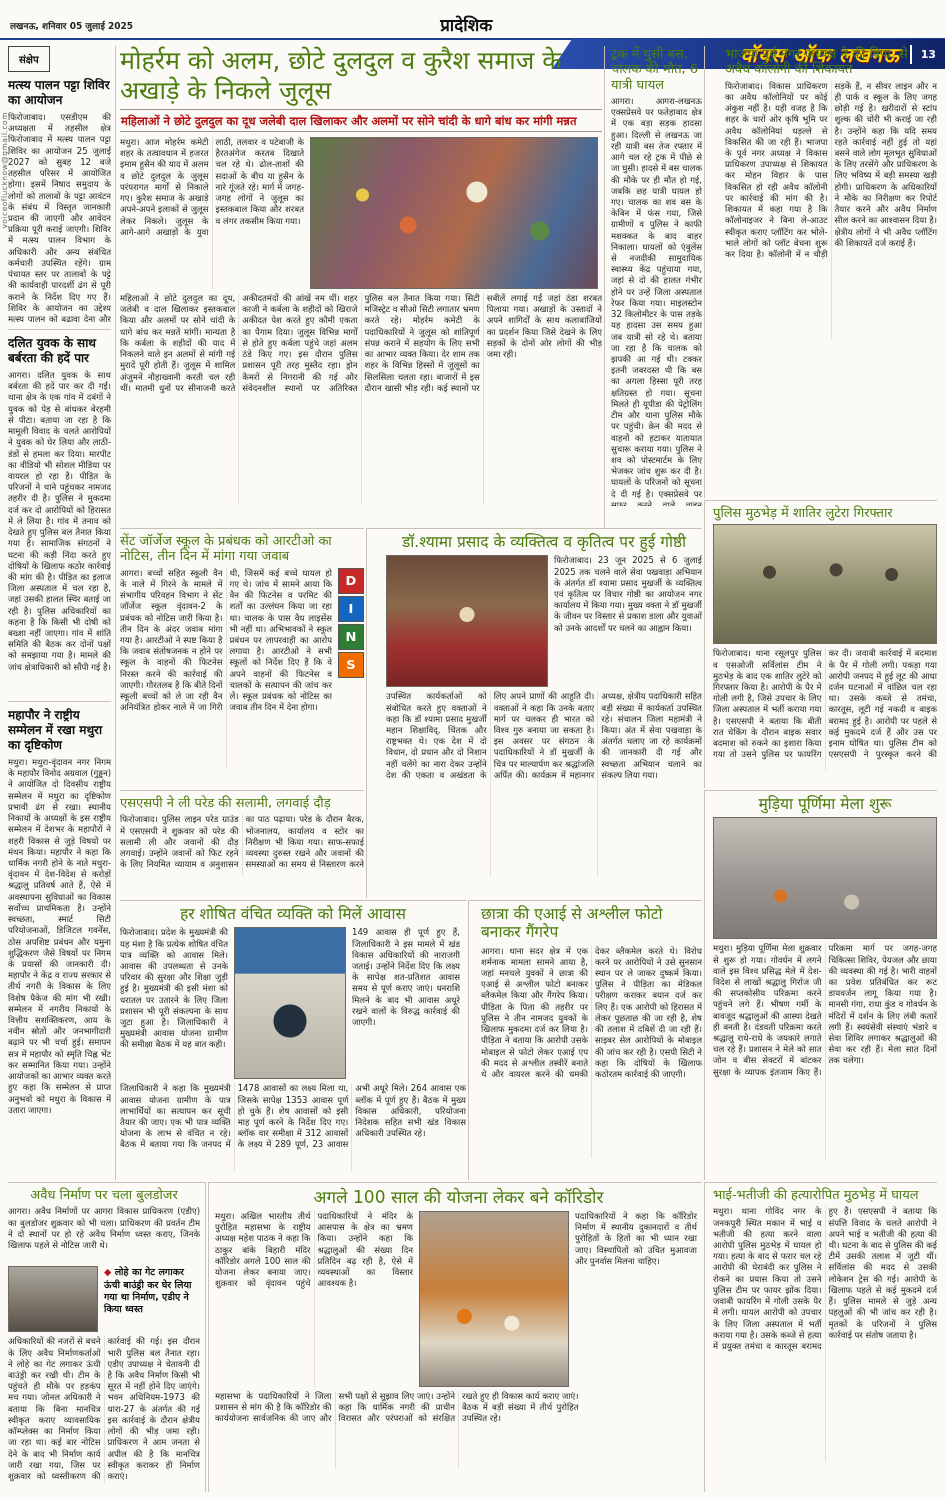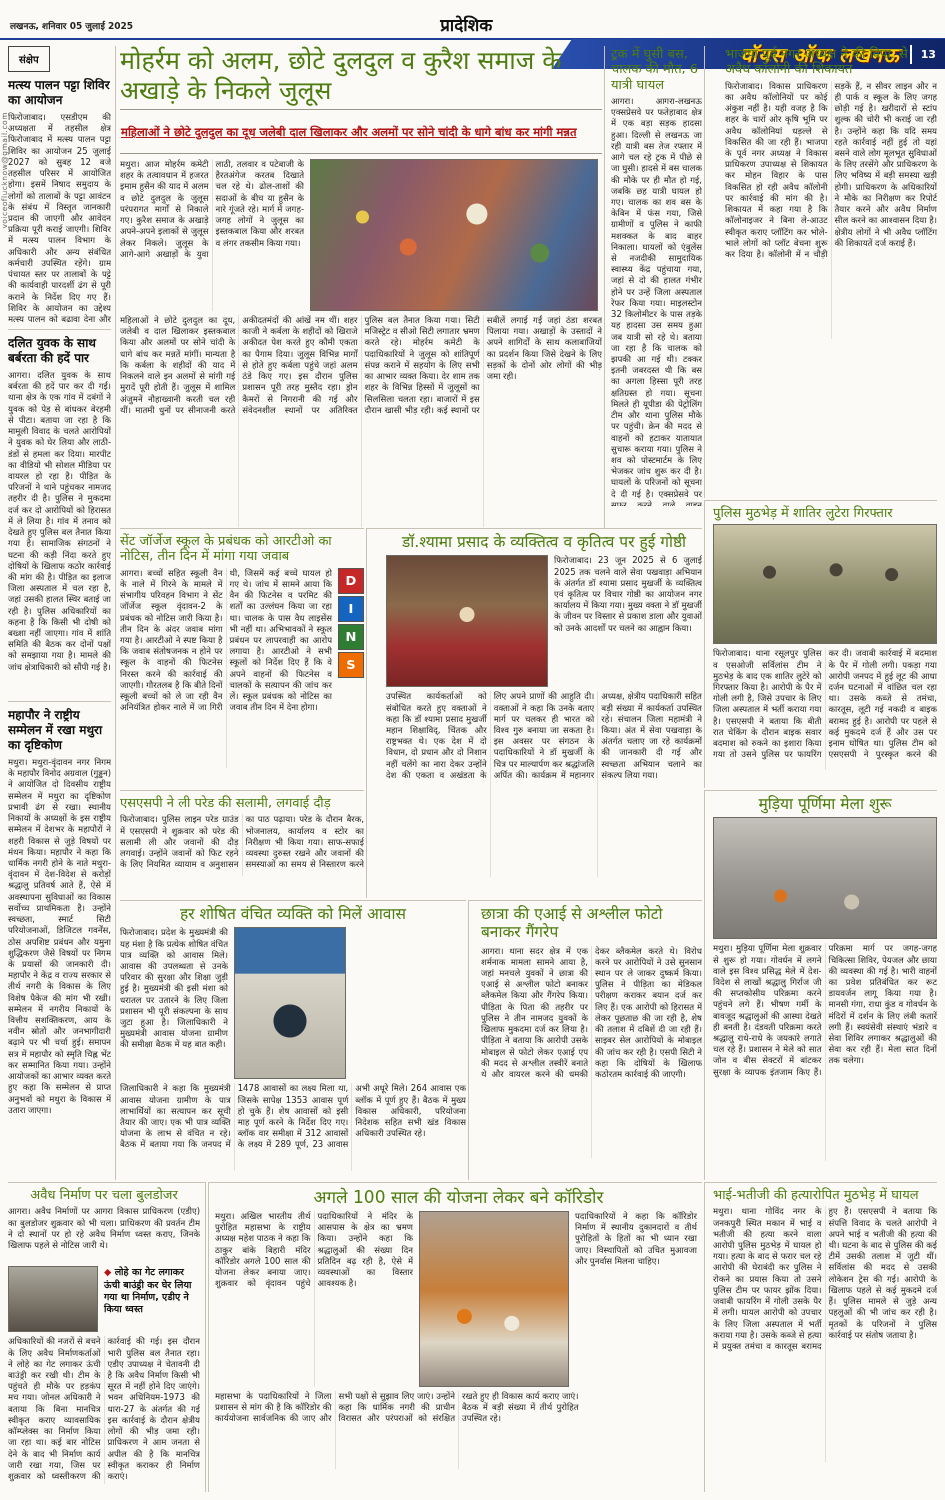--- a/index.html
+++ b/index.html
@@ -22,21 +22,21 @@
   .rule-r { border-right:1px solid #c7c2b5; }
   .rule-l { border-left:1px solid #c7c2b5; }
   .rule-t { border-top:1px solid #c7c2b5; padding-top:4px; }
 
   .hl { font-weight:normal; color:#4d7c0f; line-height:1.18; }
   .hl-xl { font-size:25px; }
   .hl-lg { font-size:15.5px; text-align:center; }
   .hl-md { font-size:13px; }
   .hl-c { text-align:center; }
 
-  .subhead { color:#b31414; font-weight:bold; font-size:11.5px; border-top:1px solid #9a968c; border-bottom:1px solid #9a968c; padding:14px 1px; margin:4px 0 5px 0;text-decoration:underline; }
+  .subhead { color:#b31414; font-weight:bold; font-size:11.5px; border-top:1px solid #9a968c; border-bottom:1px solid #9a968c; padding:3px 1px; margin:4px 0 5px 0; }
 
   .bt { font-size:8.5px; line-height:1.32; text-align:justify; color:#1d1d1d; overflow:hidden; }
   .cols2 { column-count:2; column-gap:7px; column-rule:1px solid #e3dfd4; }
   .cols3 { column-count:3; column-gap:7px; column-rule:1px solid #e3dfd4; }
   .cols4 { column-count:4; column-gap:7px; column-rule:1px solid #e3dfd4; }
 
   .row { display:flex; gap:6px; }
 
   .photo { border:1px solid #6d6a62; background:#999; position:relative; flex:none; overflow:hidden; }
   .ph-procession { background:
@@ -155,20 +155,21 @@
   <section class="block rule-t" style="left:120px;top:790px;width:244px;height:108px;">
     <h2 class="hl hl-md mb4">एसएसपी ने ली परेड की सलामी, लगवाई दौड़</h2>
     <div class="bt cols2" style="height:62px;">फिरोजाबाद। पुलिस लाइन परेड ग्राउंड में एसएसपी ने शुक्रवार को परेड की सलामी ली और जवानों की दौड़ लगवाई। उन्होंने जवानों को फिट रहने के लिए नियमित व्यायाम व अनुशासन का पाठ पढ़ाया। परेड के दौरान बैरक, भोजनालय, कार्यालय व स्टोर का निरीक्षण भी किया गया। साफ-सफाई व्यवस्था दुरुस्त रखने और जवानों की समस्याओं का समय से निस्तारण करने के निर्देश दिए गए। एसएसपी ने कहा कि स्वस्थ शरीर में ही स्वस्थ मस्तिष्क का वास होता है, इसलिए सभी पुलिसकर्मी फिटनेस पर विशेष ध्यान दें।</div>
   </section>
 
   <section class="block rule-t" style="left:120px;top:900px;width:346px;height:280px;">
     <h2 class="hl hl-lg mb4">हर शोषित वंचित व्यक्ति को मिलें आवास</h2>
     <div class="row">
       <div class="bt" style="width:108px;height:152px;">फिरोजाबाद। प्रदेश के मुख्यमंत्री की यह मंशा है कि प्रत्येक शोषित वंचित पात्र व्यक्ति को आवास मिले। आवास की उपलब्धता से उनके परिवार की सुरक्षा और शिक्षा जुड़ी हुई है। मुख्यमंत्री की इसी मंशा को धरातल पर उतारने के लिए जिला प्रशासन भी पूरी संकल्पना के साथ जुटा हुआ है। जिलाधिकारी ने मुख्यमंत्री आवास योजना ग्रामीण की समीक्षा बैठक में यह बात कही।</div>
       <div class="photo ph-meeting" style="width:112px;height:152px;"></div>
+      <div class="bt" style="width:108px;height:152px;">149 आवास ही पूर्ण हुए हैं, जिलाधिकारी ने इस मामले में खंड विकास अधिकारियों की नाराजगी जताई। उन्होंने निर्देश दिए कि लक्ष्य के सापेक्ष शत-प्रतिशत आवास समय से पूर्ण कराए जाएं। धनराशि मिलने के बाद भी आवास अधूरे रखने वालों के विरुद्ध कार्रवाई की जाएगी।</div>
     </div>
     <div class="bt cols3 mt4" style="height:88px;">जिलाधिकारी ने कहा कि मुख्यमंत्री आवास योजना ग्रामीण के पात्र लाभार्थियों का सत्यापन कर सूची तैयार की जाए। एक भी पात्र व्यक्ति योजना के लाभ से वंचित न रहे। बैठक में बताया गया कि जनपद में 1478 आवासों का लक्ष्य मिला था, जिसके सापेक्ष 1353 आवास पूर्ण हो चुके हैं। शेष आवासों को इसी माह पूर्ण करने के निर्देश दिए गए। ब्लॉक वार समीक्षा में 312 आवासों के लक्ष्य में 289 पूर्ण, 23 आवास अभी अधूरे मिले। 264 आवास एक ब्लॉक में पूर्ण हुए हैं। बैठक में मुख्य विकास अधिकारी, परियोजना निदेशक सहित सभी खंड विकास अधिकारी उपस्थित रहे।</div>
   </section>
 
   <section class="block rule-t rule-l" style="left:468px;top:900px;width:234px;height:280px;padding-left:12px;">
     <h2 class="hl hl-lg mb4" style="text-align:left;">छात्रा की एआई से अश्लील फोटो बनाकर गैंगरेप</h2>
     <div class="bt cols2" style="height:212px;">आगरा। थाना सदर क्षेत्र में एक शर्मनाक मामला सामने आया है, जहां मनचले युवकों ने छात्रा की एआई से अश्लील फोटो बनाकर ब्लैकमेल किया और गैंगरेप किया। पीड़िता के पिता की तहरीर पर पुलिस ने तीन नामजद युवकों के खिलाफ मुकदमा दर्ज कर लिया है। पीड़िता ने बताया कि आरोपी उसके मोबाइल से फोटो लेकर एआई एप की मदद से अश्लील तस्वीरें बनाते थे और वायरल करने की धमकी देकर ब्लैकमेल करते थे। विरोध करने पर आरोपियों ने उसे सुनसान स्थान पर ले जाकर दुष्कर्म किया। पुलिस ने पीड़िता का मेडिकल परीक्षण कराकर बयान दर्ज कर लिए हैं। एक आरोपी को हिरासत में लेकर पूछताछ की जा रही है, शेष की तलाश में दबिशें दी जा रही हैं। साइबर सेल आरोपियों के मोबाइल की जांच कर रही है। एसपी सिटी ने कहा कि दोषियों के खिलाफ कठोरतम कार्रवाई की जाएगी।</div>
   </section>
 
   <section class="block rule-t rule-r" style="left:8px;top:1182px;width:198px;height:310px;padding-right:5px;">

